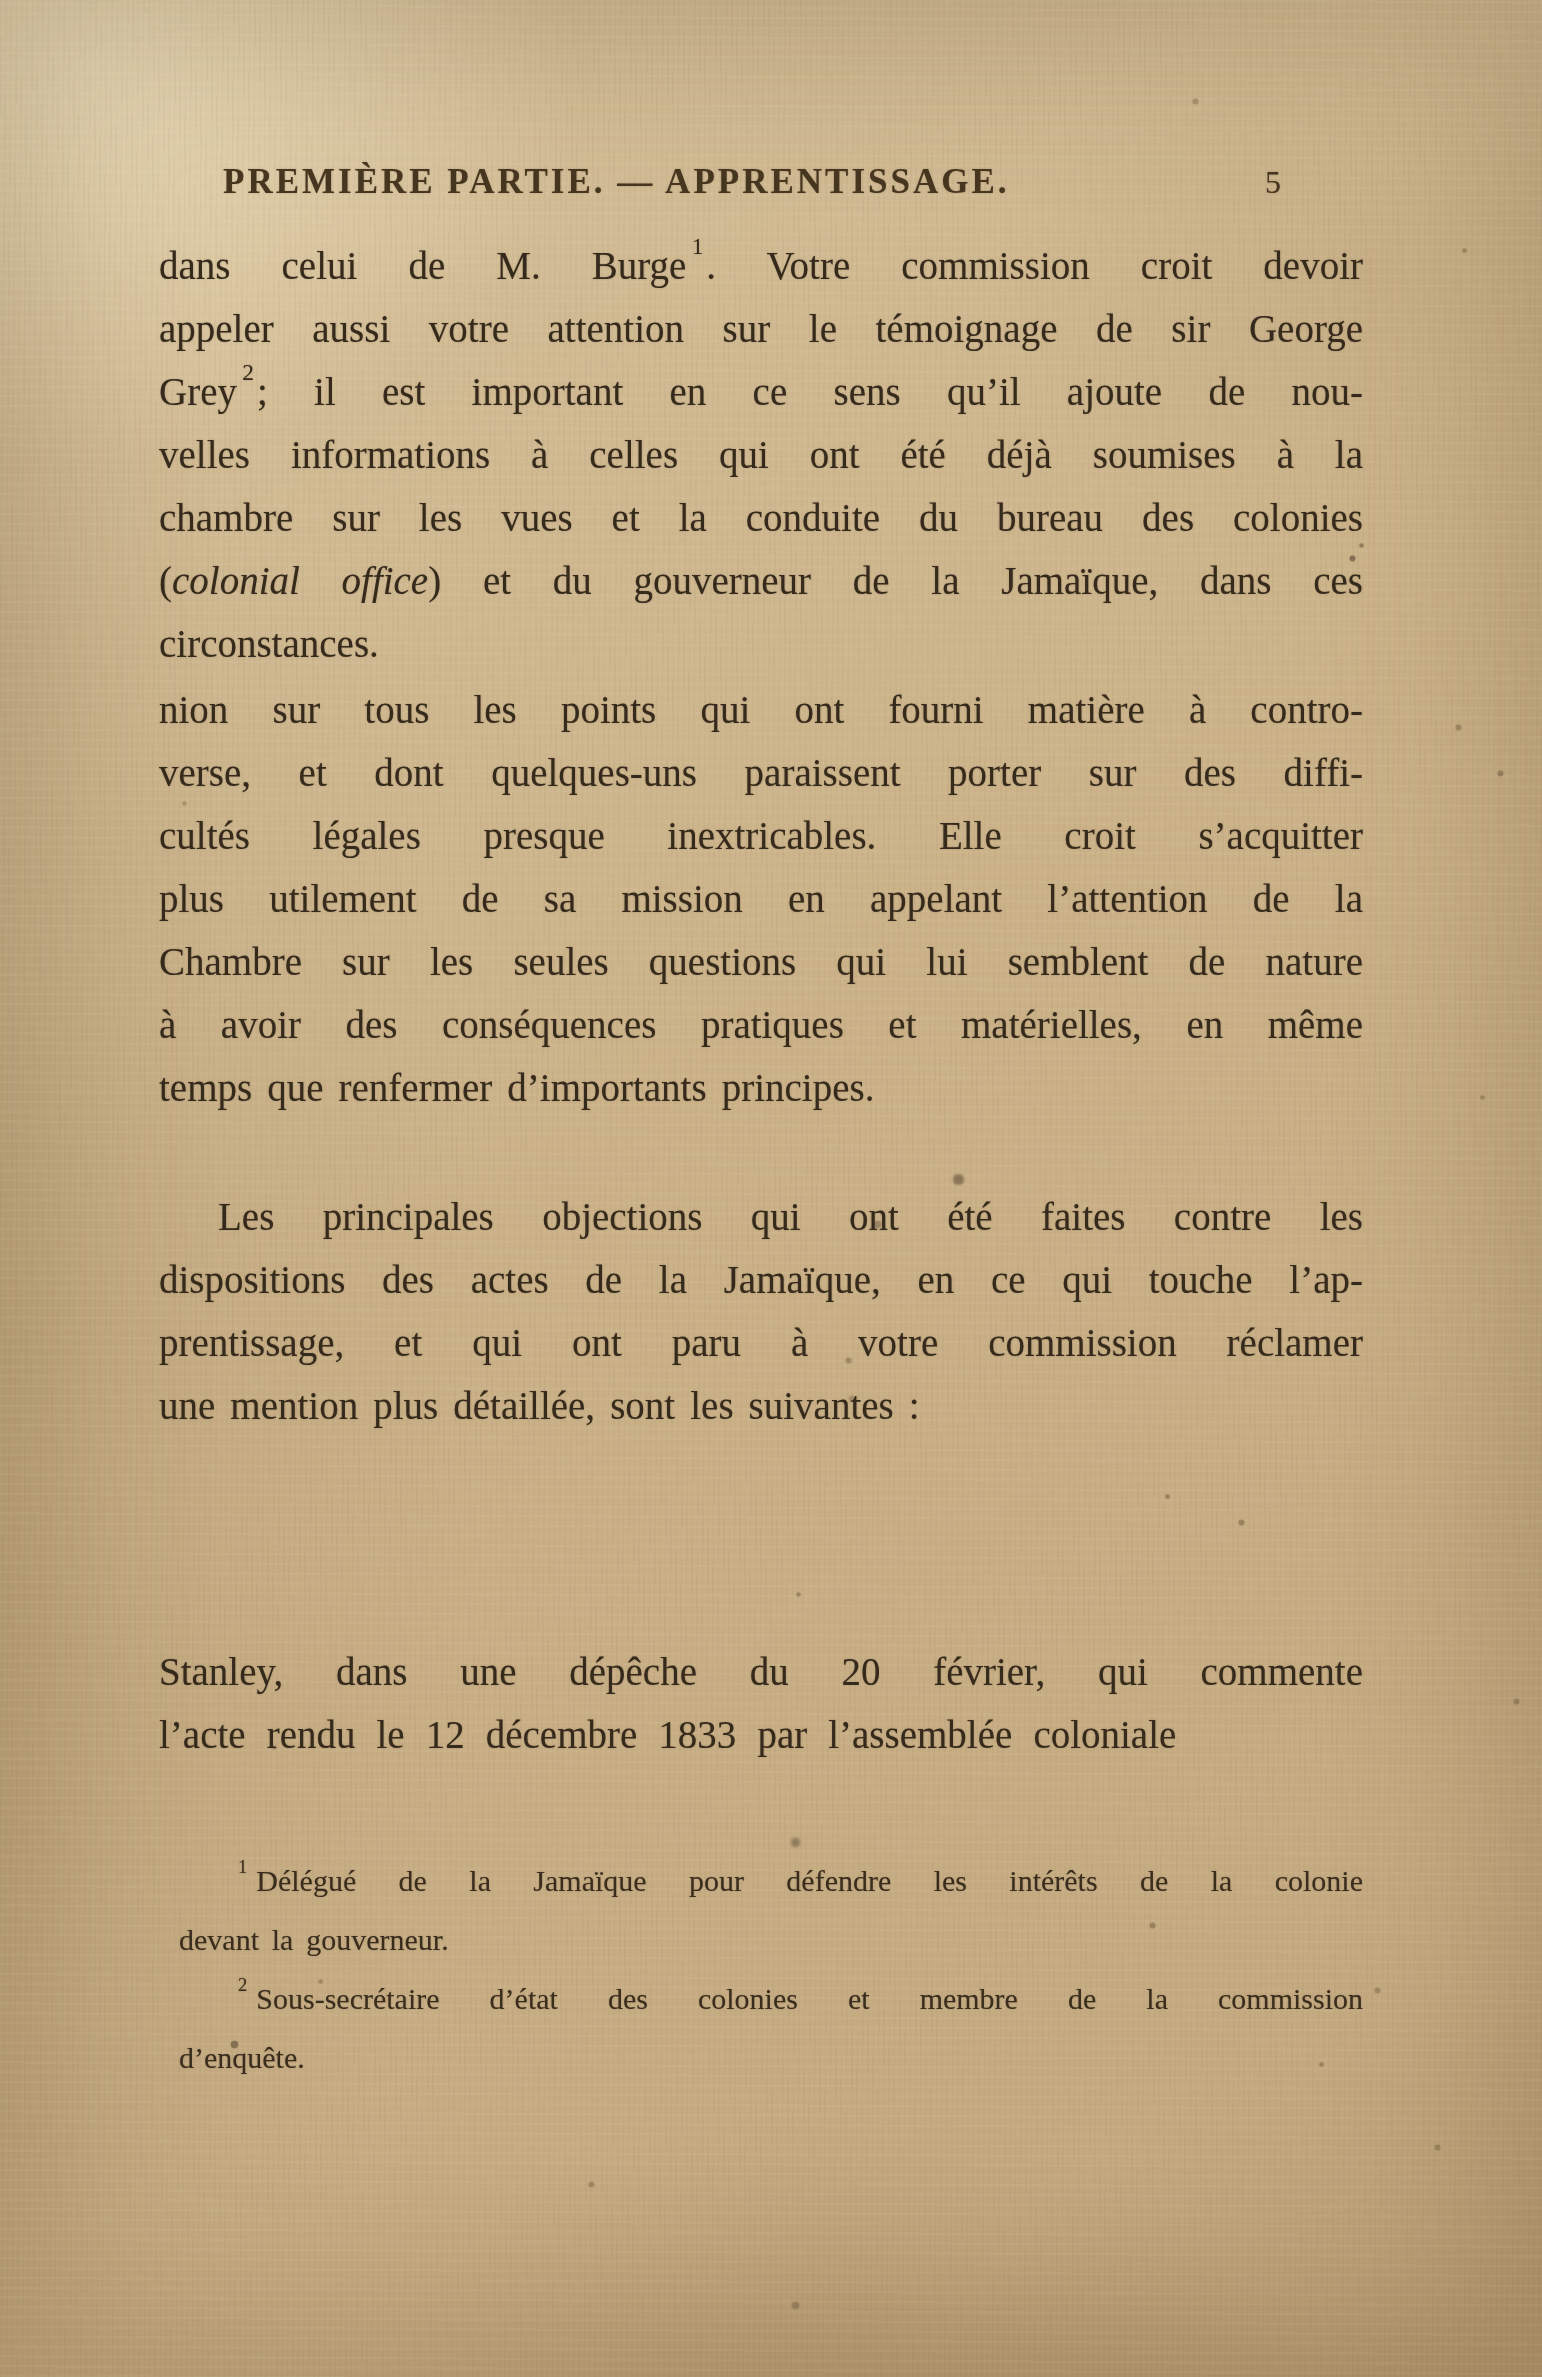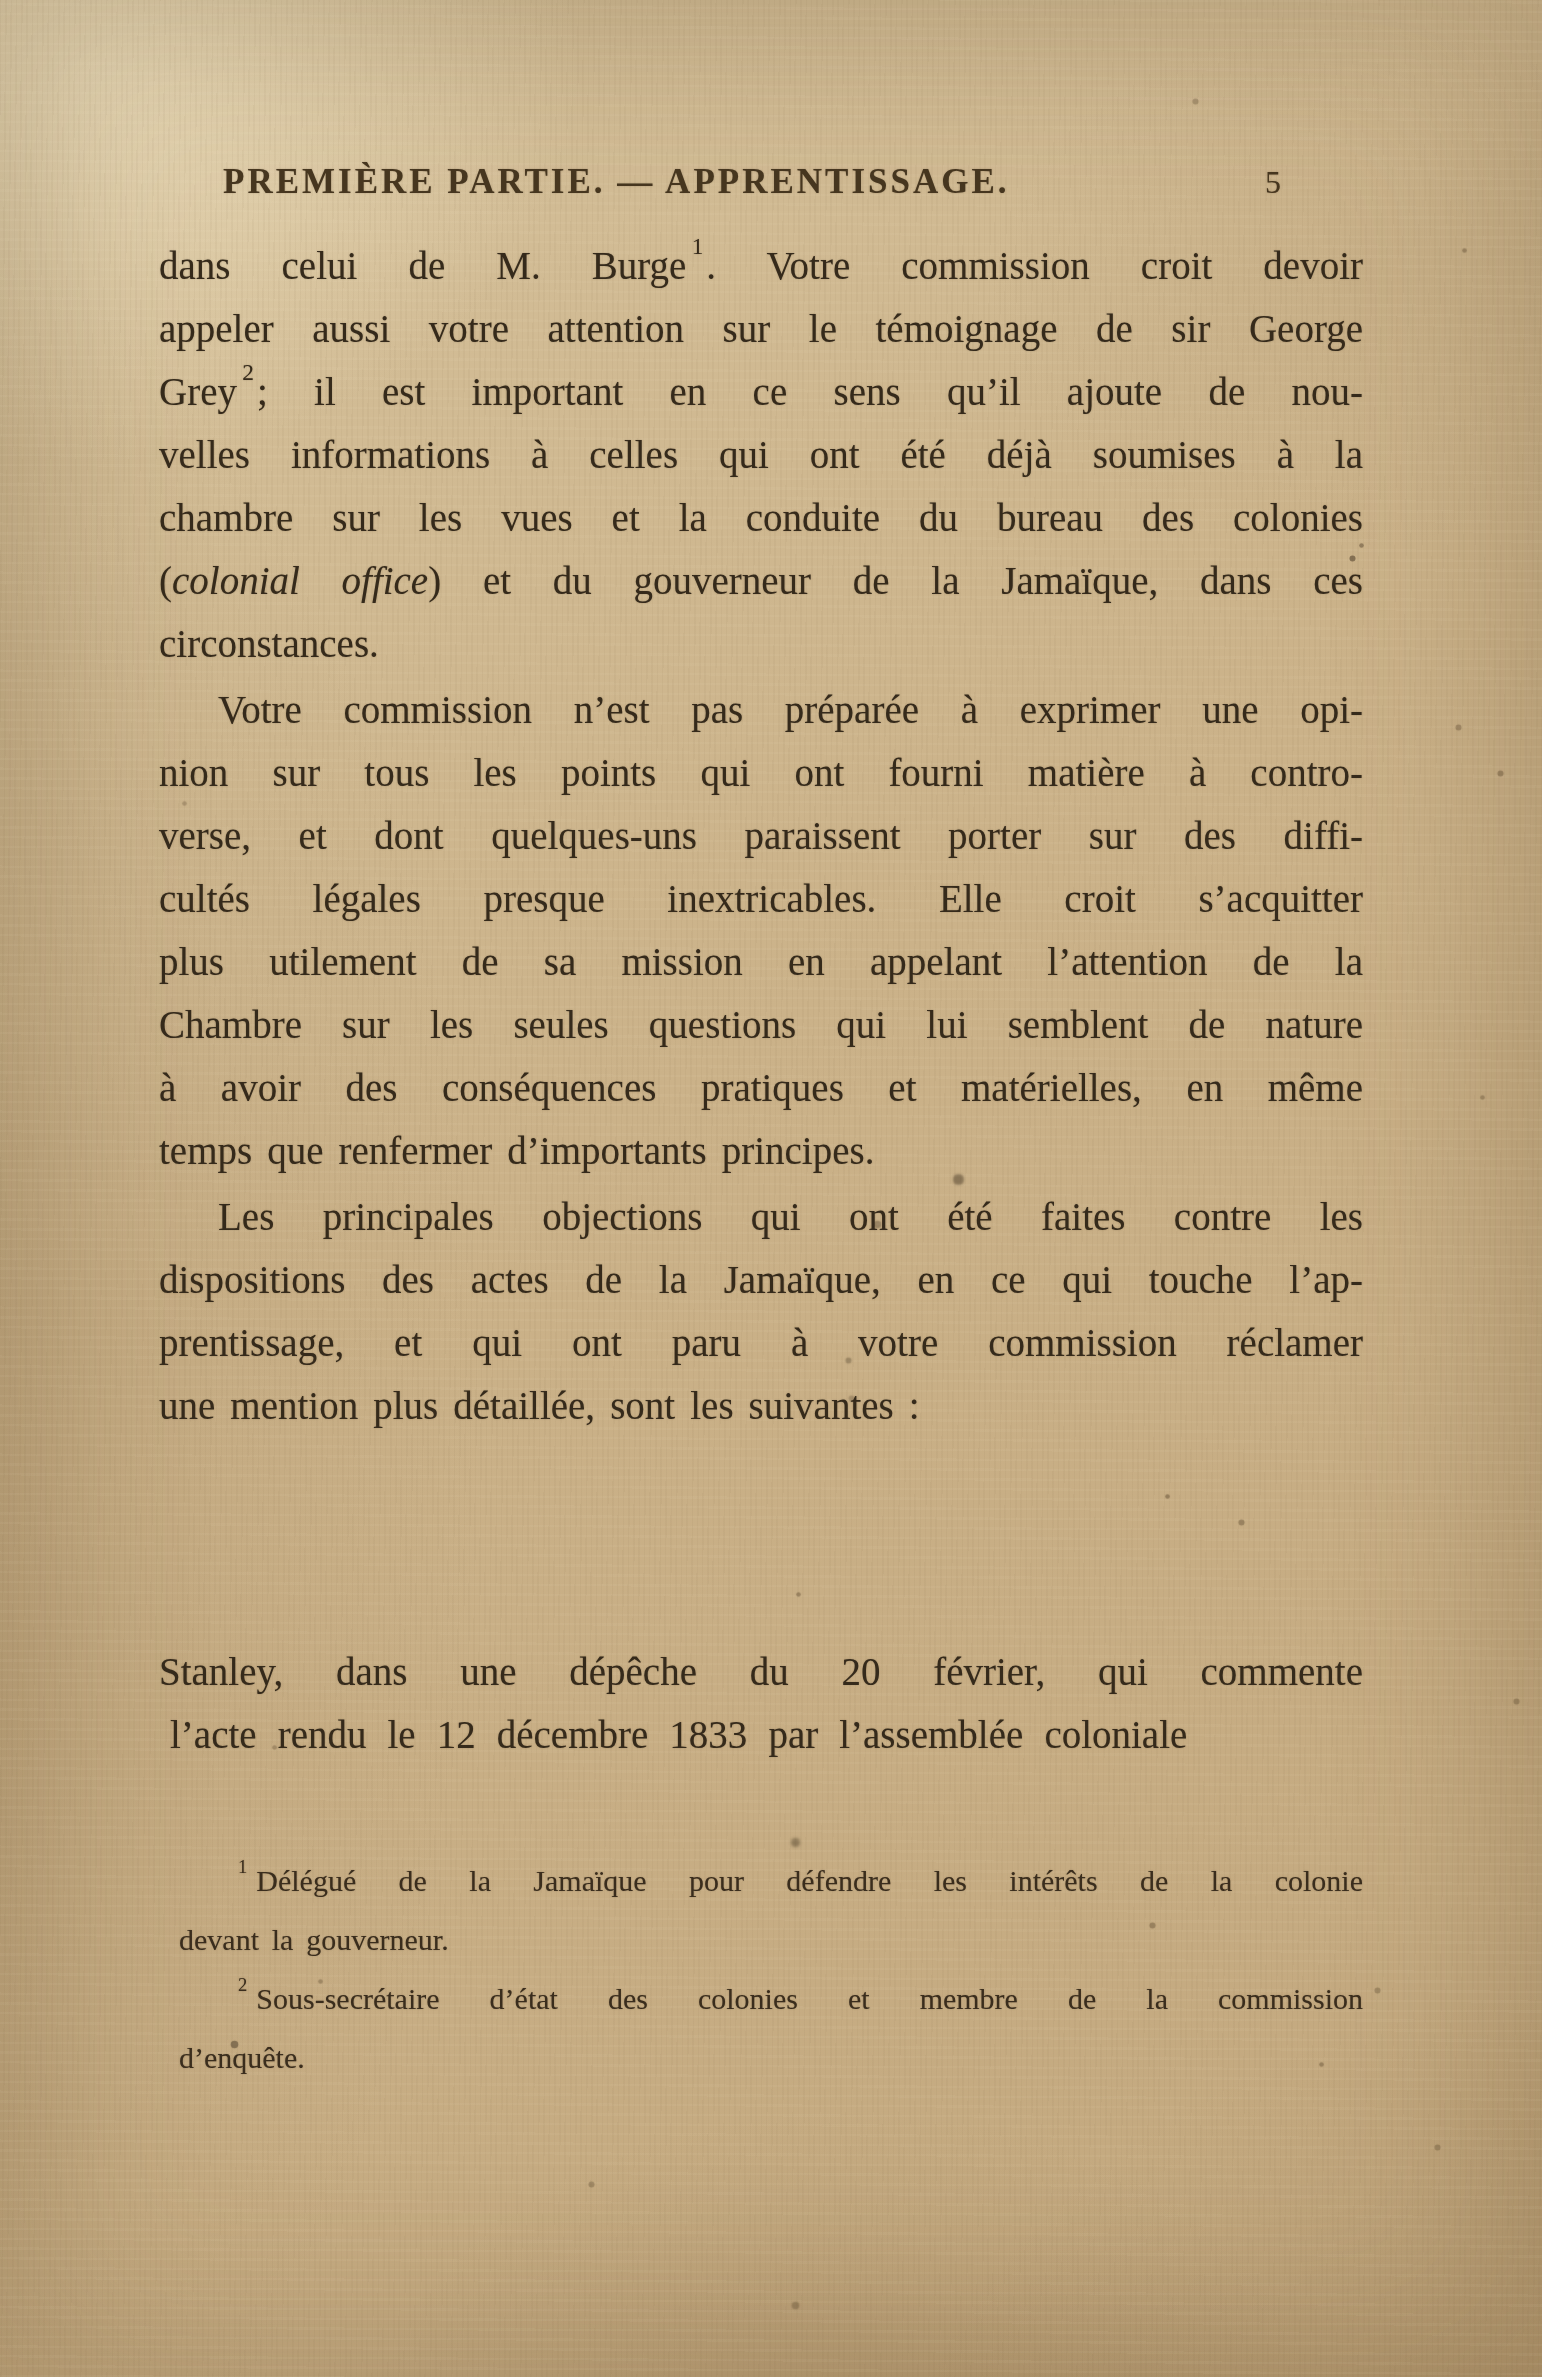--- a/index.html
+++ b/index.html
@@ -74,21 +74,21 @@
   .p3{top:1185px}
   .it{top:1457px}
   .p4{top:1640px}
   .fns{top:1851px}
   .bl{
     font-size:39px;line-height:63px;height:63px;
     text-align:justify;text-align-last:justify;
     word-spacing:1.5px;overflow:visible;white-space:nowrap0;
   }
   .end{text-align-last:left;word-spacing:5.3px;}
-  .wide{word-spacing:11.3px;margin-left:11px;}
+  .wide{word-spacing:11.3px;}
   .ind{text-indent:59px;}
   .sm .bl{font-size:30px;line-height:56px;height:56px;color:#3a2d1d;}
   .fns .bl{font-size:30px;line-height:59px;height:59px;color:#3a2d1d;margin-left:20px;}
   .hangc{padding-left:42px;}
   .sup{font-size:60%;line-height:0;position:relative;top:-0.45em;margin:0 3px 0 5.3px;}
   .fsup{font-size:62%;line-height:0;position:relative;top:-0.4em;margin-right:9px;}
   .itl{font-style:italic;font-family:Liberation Serif, serif;}
 </style>
 </head>
 <body>
@@ -108,21 +108,20 @@
       <div class="bl"><span>dans celui de M. Burge</span><sup class="sup">1</sup><span>. Votre commission croit devoir</span></div>
       <div class="bl">appeler aussi votre attention sur le témoignage de sir George</div>
       <div class="bl"><span>Grey</span><sup class="sup">2</sup><span>; il est important en ce sens qu’il ajoute de nou-</span></div>
       <div class="bl">velles informations à celles qui ont été déjà soumises à la</div>
       <div class="bl">chambre sur les vues et la conduite du bureau des colonies</div>
       <div class="bl"><span>(</span><span class="itl">colonial office</span><span>) et du gouverneur de la Jamaïque, dans ces</span></div>
       <div class="bl end">circonstances.</div>
     </div>
 
     <div class="para p2">
-      <div class="bl ind">Votre commission n’est pas préparée à exprimer une opi-</div>
       <div class="bl">nion sur tous les points qui ont fourni matière à contro-</div>
       <div class="bl">verse, et dont quelques-uns paraissent porter sur des diffi-</div>
       <div class="bl">cultés légales presque inextricables. Elle croit s’acquitter</div>
       <div class="bl">plus utilement de sa mission en appelant l’attention de la</div>
       <div class="bl">Chambre sur les seules questions qui lui semblent de nature</div>
       <div class="bl">à avoir des conséquences pratiques et matérielles, en même</div>
       <div class="bl end">temps que renfermer d’importants principes.</div>
     </div>
 
     <div class="para p3">

